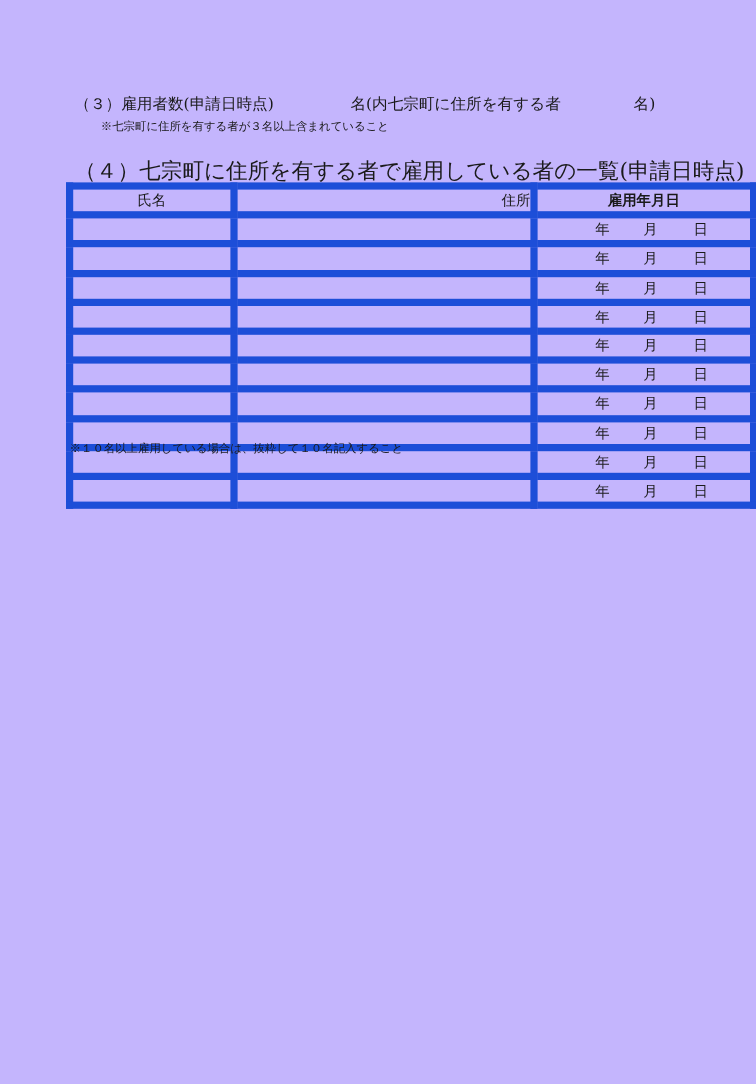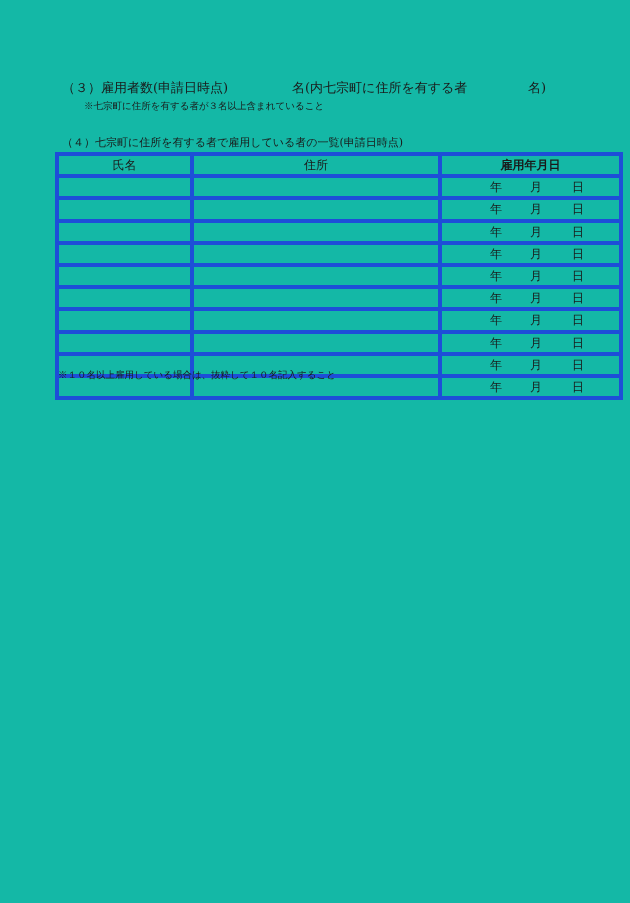--- a/index.html
+++ b/index.html
@@ -12,21 +12,21 @@
     height: 903px;
     position: relative;
     overflow: hidden;
     font-family: "DejaVu Serif", "Liberation Serif", serif;
     color: #1a1a1a;
   }
   .page {
     position: absolute;
     left: 0; top: 0;
     width: 630px; height: 903px;
-    background: #14b8a6;
+    background: #c4b5fd;
   }
   .sec3-line {
     position: absolute;
     left: 62px;
     top: 78px;
     width: 560px;
     height: 20px;
     font-size: 13px;
     line-height: 20px;
     white-space: nowrap;
@@ -38,44 +38,44 @@
   .note {
     position: absolute;
     font-size: 9.5px;
     line-height: 14px;
     white-space: nowrap;
   }
   .sec4-title {
     position: absolute;
     left: 62px;
     top: 134px;
-    font-size: 11px;
+    font-size: 18px;
     line-height: 18px;
     white-space: nowrap;
   }
   table.list {
     position: absolute;
     left: 55px;
     top: 152px;
     width: 554px;
     border-collapse: collapse;
     table-layout: fixed;
   }
   table.list th, table.list td {
-    border: 4px solid #1d4ed8;
+    border: 6px solid #1d4ed8;
     padding: 0;
     font-weight: normal;
     font-size: 12px;
     height: 18.2px;
     line-height: 18px;
     text-align: center;
     white-space: nowrap;
   }
   table.list th.c-name { width: 131px; }
-  table.list th.c-addr { width: 244px; }
+  table.list th.c-addr { width: 244px; text-align: right; }
   table.list th.c-date { width: 177px; font-weight: bold; }
   .date-cell {
     position: relative;
   }
   .date-cell .y, .date-cell .m, .date-cell .d {
     position: absolute;
     top: 0;
   }
   .date-cell .y { left: 48px; }
   .date-cell .m { left: 88px; }

